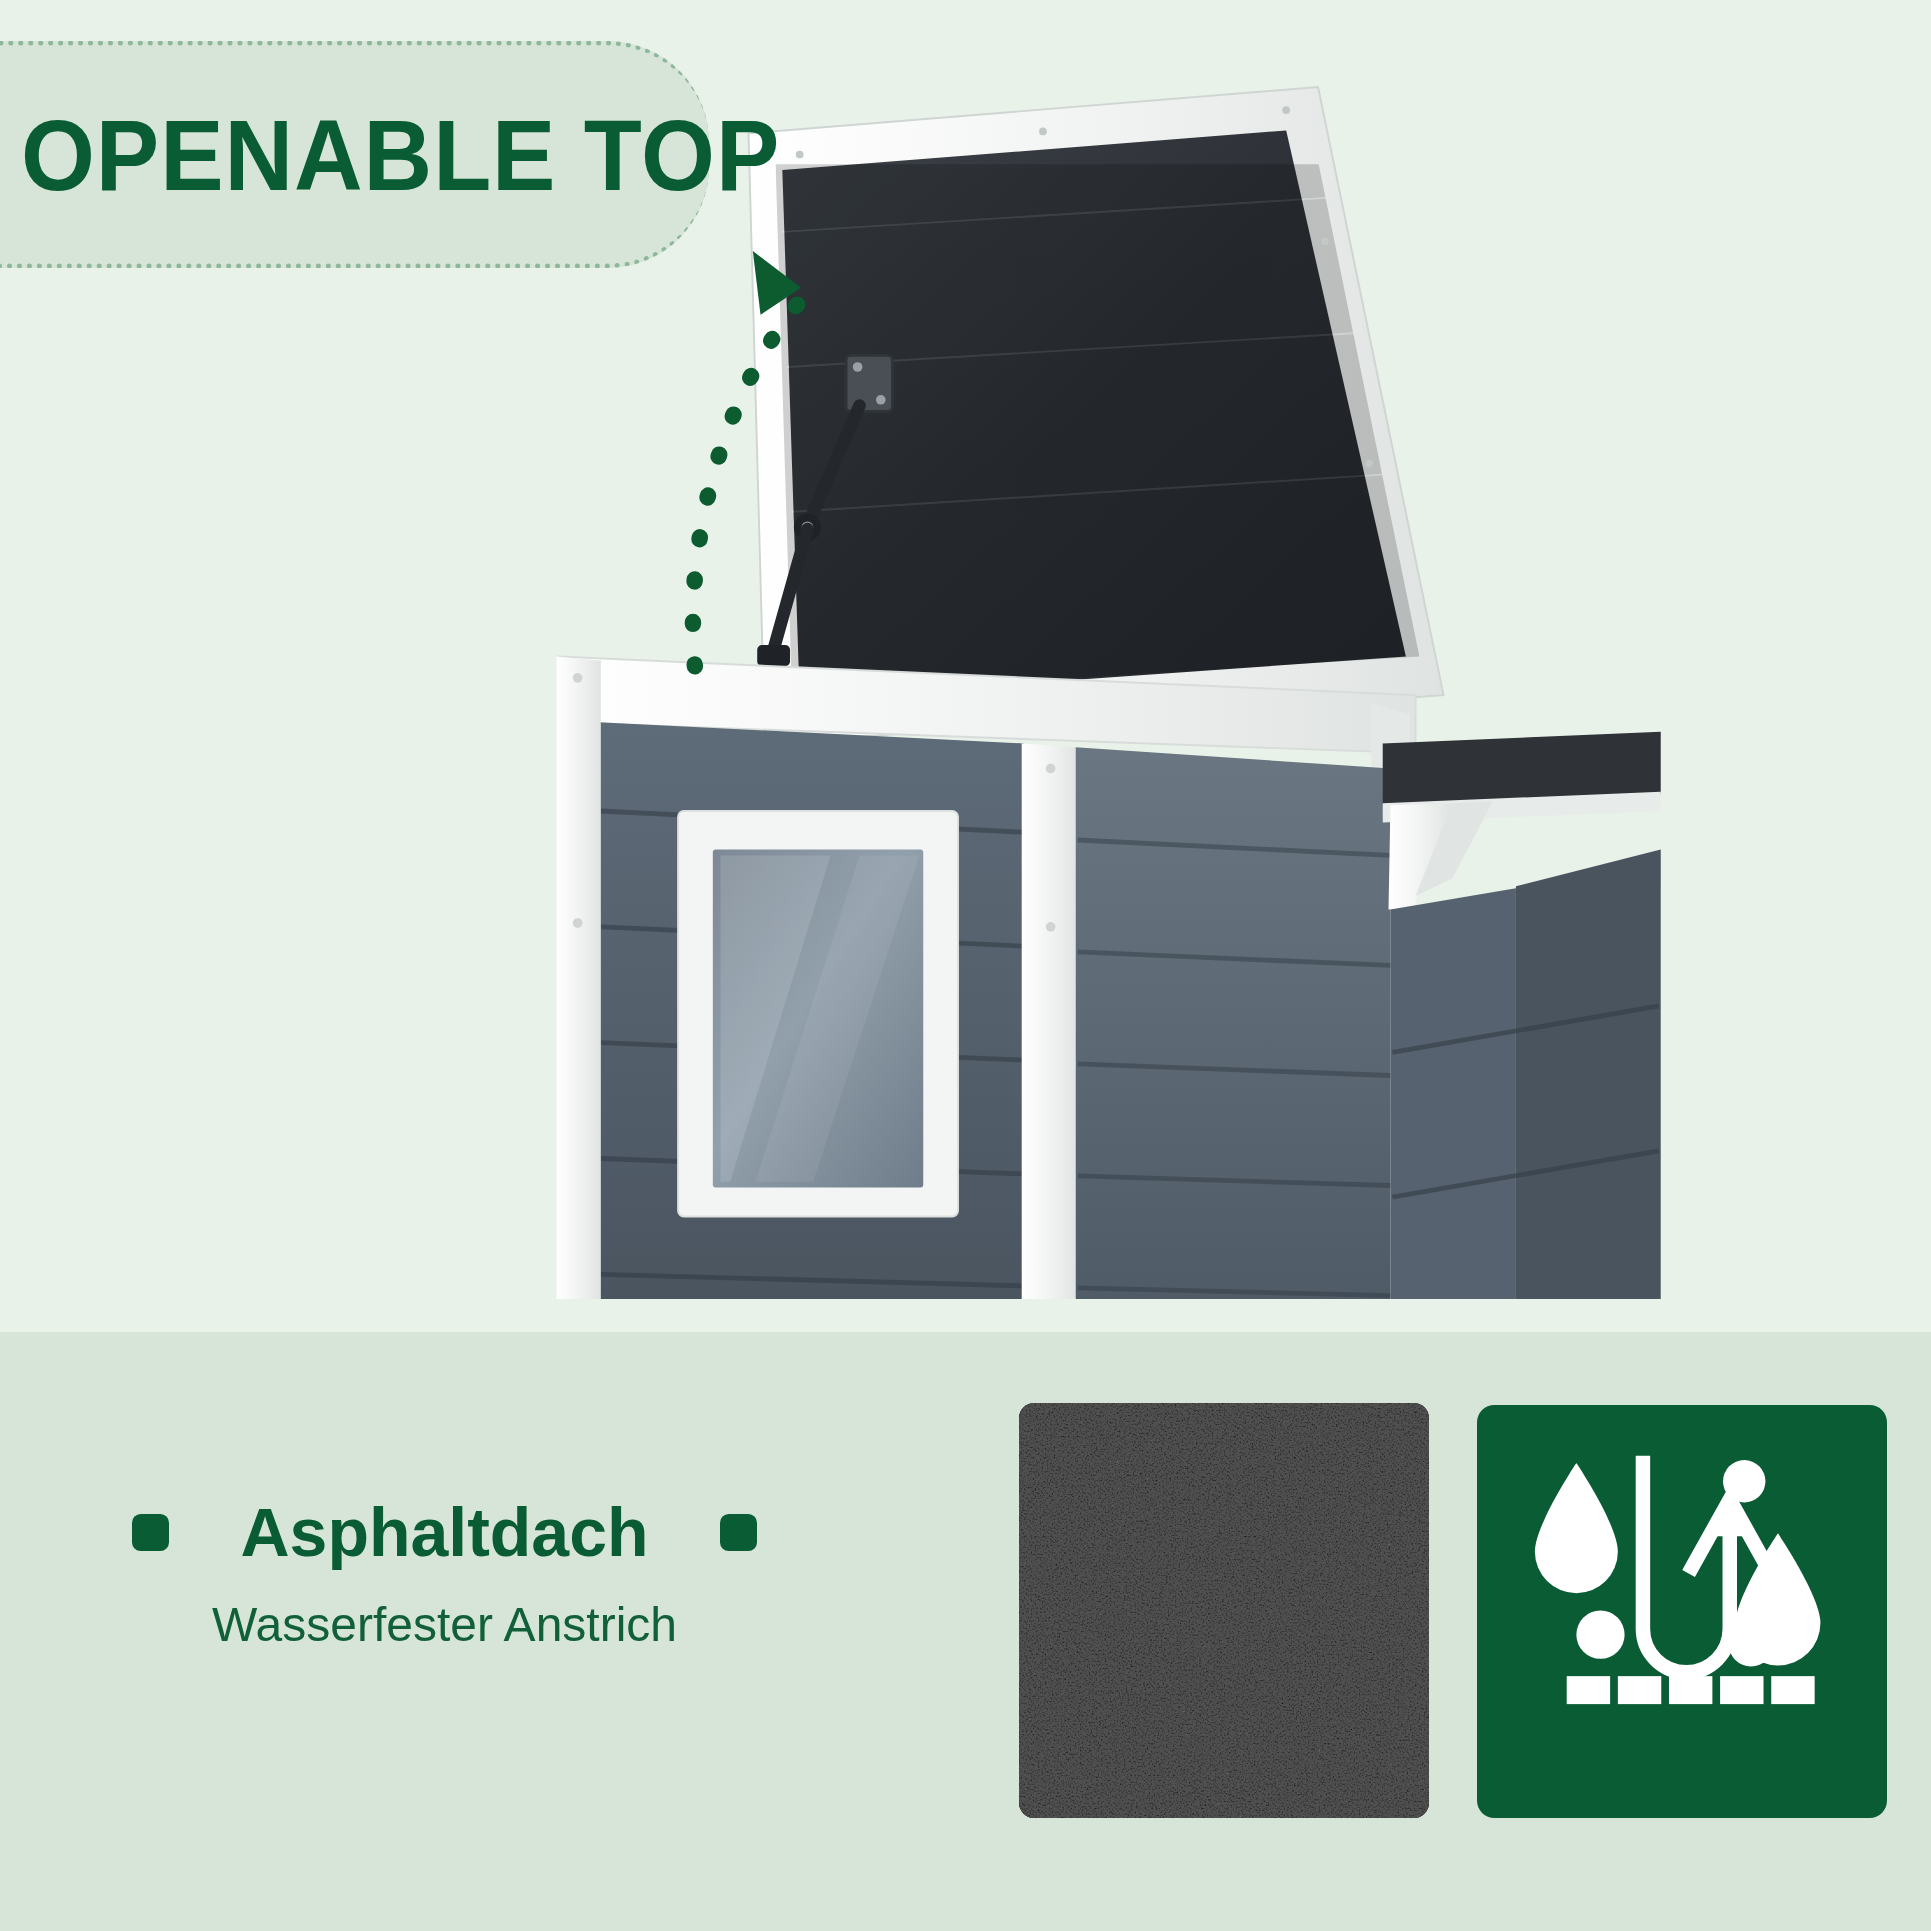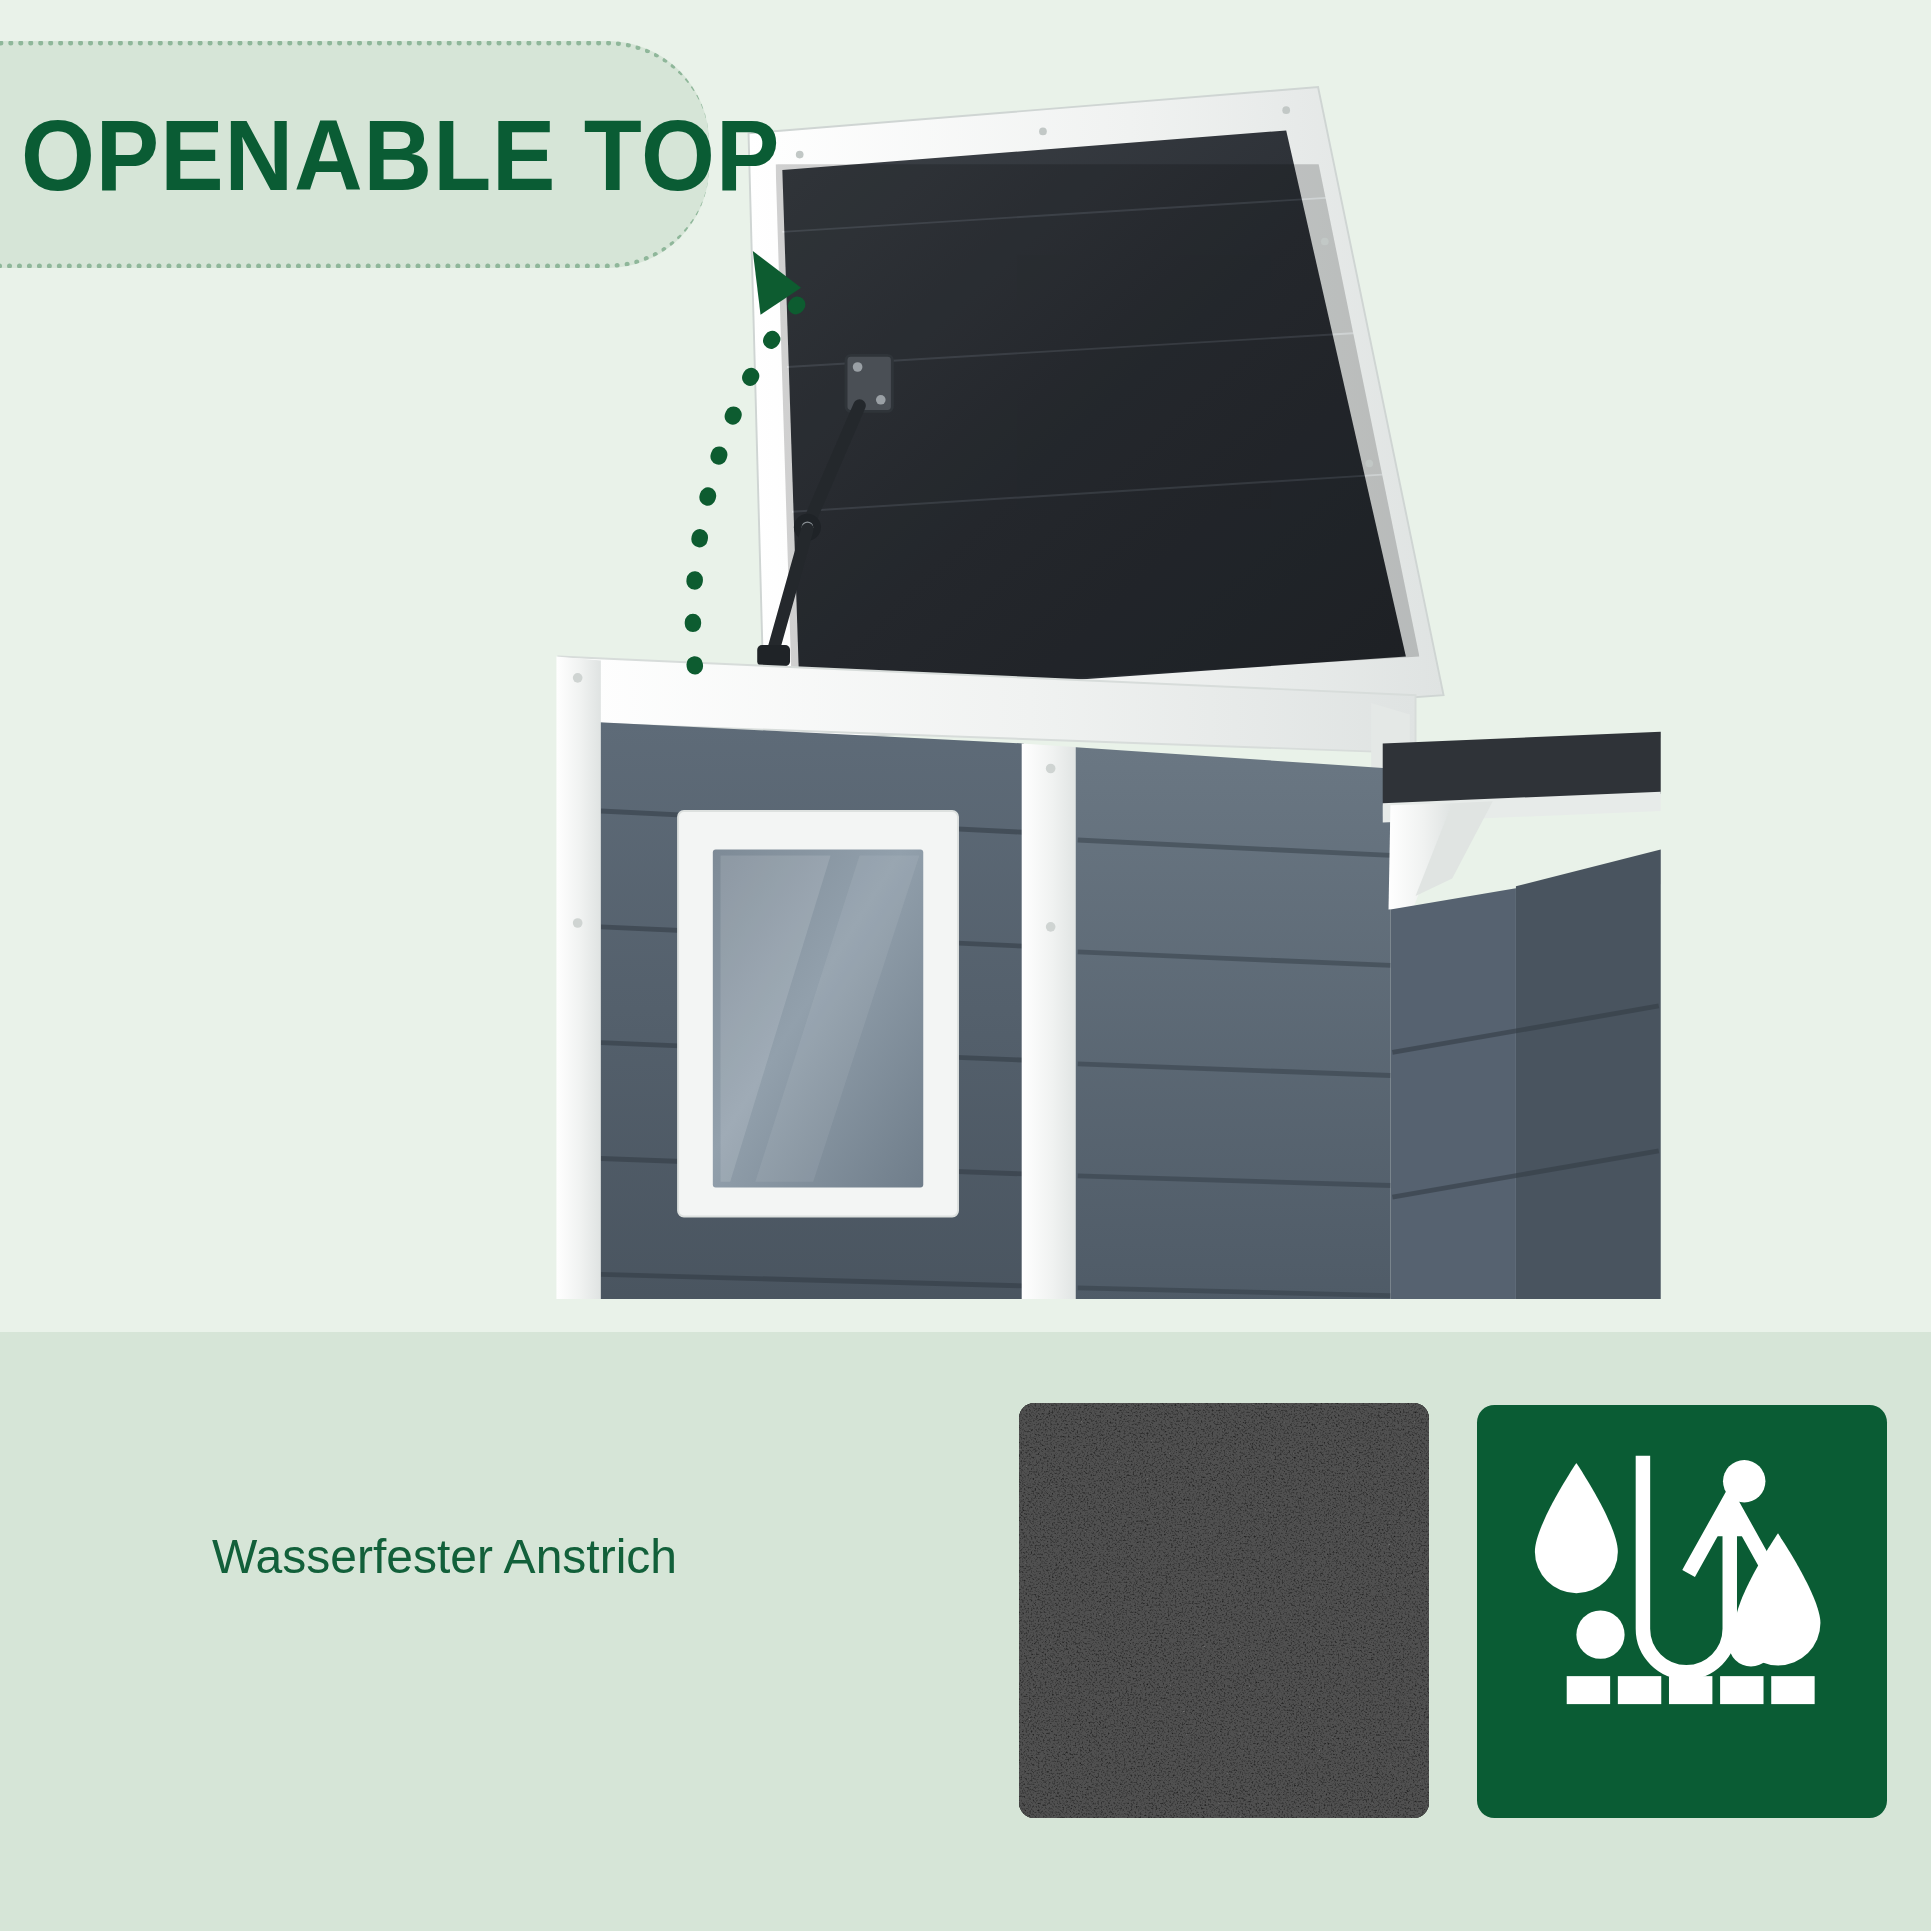--- a/index.html
+++ b/index.html
@@ -226,20 +226,25 @@
         <polygon points="180,30 230,68 188,96" fill="#0d5c30"></polygon>
       </svg>
     </div>
   </div>
 
   <div class="thin-sep"></div>
 
   <div class="feature"></div>
 
   <div class="feat-text">
+    <div class="feat-head">
+      <span class="bullet"></span>
+      <span class="feat-title">Asphaltdach</span>
+      <span class="bullet"></span>
+    </div>
     <div class="feat-sub">Wasserfester Anstrich</div>
   </div>
 
   <div class="swatch">
     <svg width="410" height="415" viewBox="0 0 425 430" xmlns="http://www.w3.org/2000/svg">
       <defs>
         <filter id="grit" x="0" y="0" width="100%" height="100%">
           <feTurbulence type="fractalNoise" baseFrequency="0.55" numOctaves="5" seed="7" result="n"></feTurbulence>
           <feColorMatrix in="n" type="matrix" values="0 0 0 0 0.12
                     0 0 0 0 0.12

